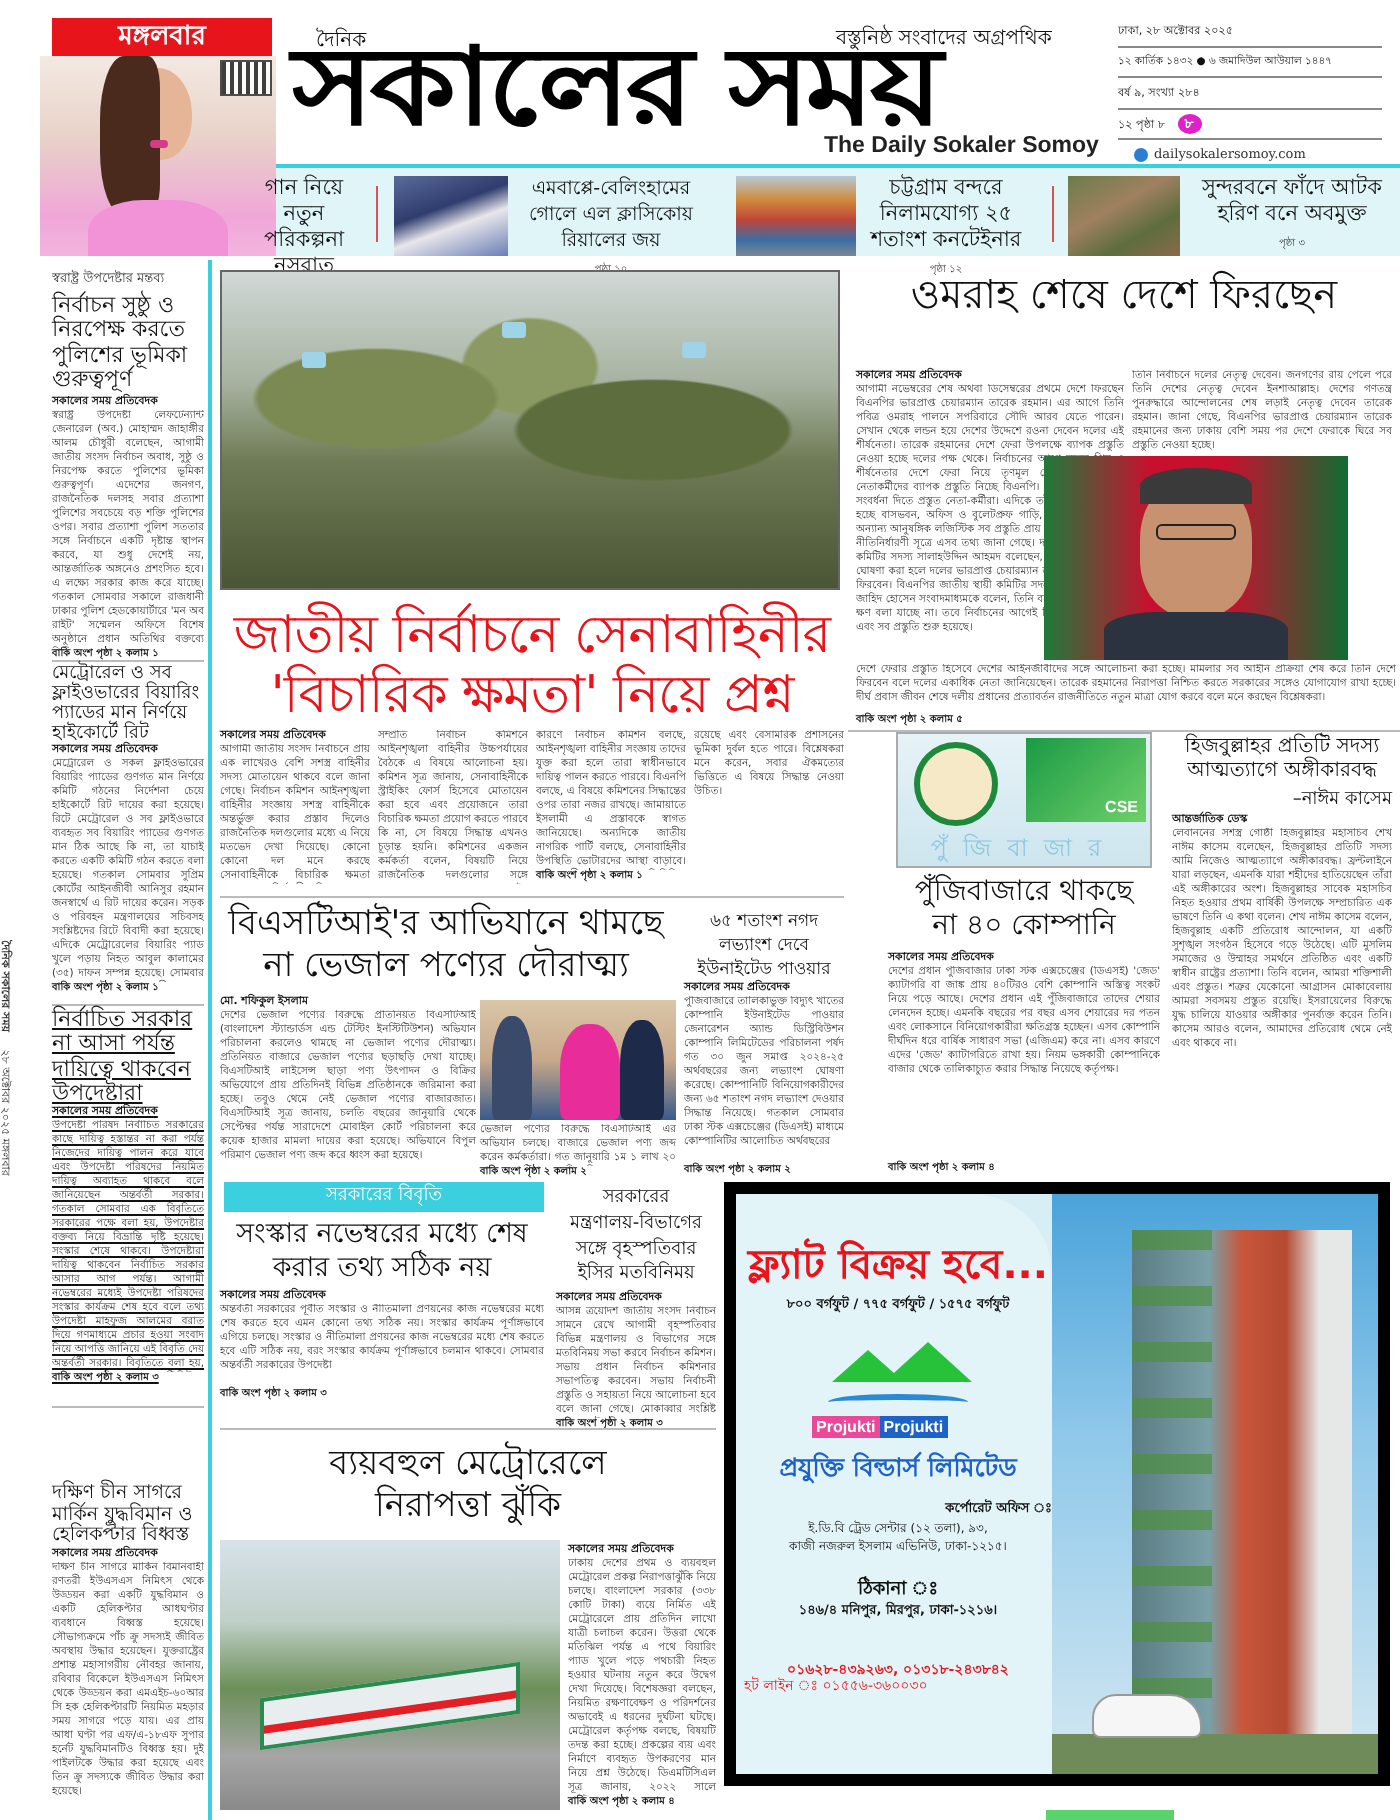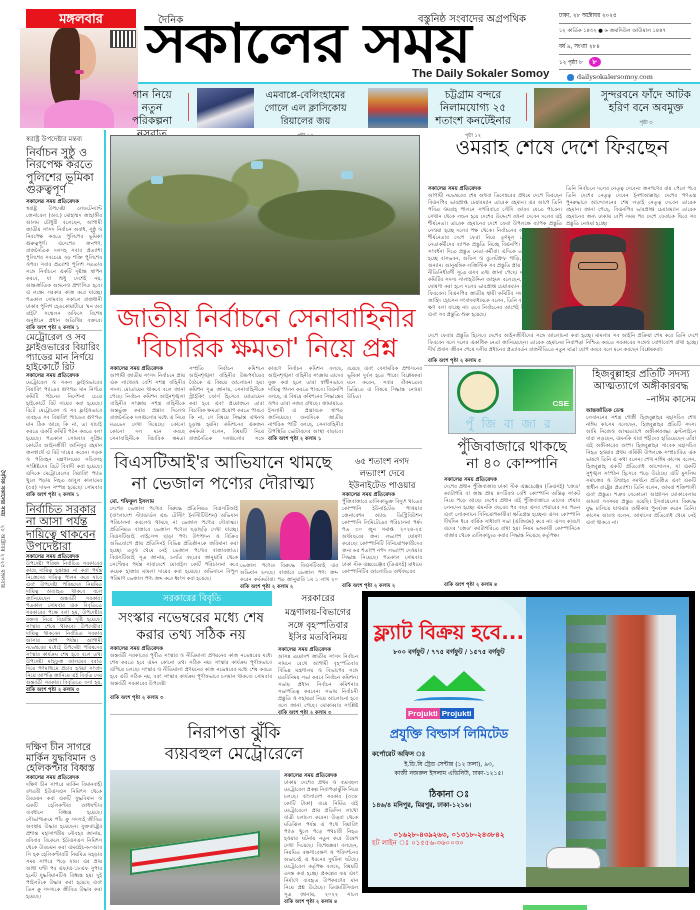--- a/index.html
+++ b/index.html
@@ -242,22 +242,22 @@
 <div class="abs" style="left:278px;top:591px;width:80px;">
   <div style="font-size:9px;text-align:center;">সরকারের</div>
   <div class="hl" style="font-size:9px;text-align:center;line-height:12.5px;">মন্ত্রণালয়-বিভাগের সঙ্গে বৃহস্পতিবার ইসির মতবিনিময়</div>
   <div class="byline" style="margin-top:2px;">সকালের সময় প্রতিবেদক</div>
   <div class="body-text" style="height:56px;">আসন্ন ত্রয়োদশ জাতীয় সংসদ নির্বাচন সামনে রেখে আগামী বৃহস্পতিবার বিভিন্ন মন্ত্রণালয় ও বিভাগের সঙ্গে মতবিনিময় সভা করবে নির্বাচন কমিশন। সভায় প্রধান নির্বাচন কমিশনার সভাপতিত্ব করবেন। সভায় নির্বাচনী প্রস্তুতি ও সহায়তা নিয়ে আলোচনা হবে বলে জানা গেছে। মোকাব্বার সংশ্লিষ্ট সকলকে উপস্থিত থাকতে বলা হয়েছে। নির্বাচন কমিশনের সচিব জানান, সময়মত এ সভা অনুষ্ঠিত হবে।</div>
   <div class="cont">বাকি অংশ পৃষ্ঠা ২ কলাম ৩</div>
 </div>
 
 <div class="hline" style="left:110px;top:714px;width:248px;"></div>
 <div class="abs" style="left:110px;top:722px;width:248px;text-align:center;font-size:17px;line-height:21px;color:#111;">
+  <div>ব্যয়বহুল মেট্রোরেলে</div>
   <div>নিরাপত্তা ঝুঁকি</div>
-  <div>ব্যয়বহুল মেট্রোরেলে</div>
 </div>
 <div class="photo" style="left:110px;top:770px;width:170px;height:135px;background:linear-gradient(180deg,#d7e2ea 0%,#c0d0c8 30%,#6b8f58 55%,#a5a5a5 80%,#8a8a8a 100%);">
   <div style="position:absolute;left:20px;top:70px;width:130px;height:26px;background:#e8eef0;border:2px solid #2a8a50;transform:skewY(-8deg);"></div>
   <div style="position:absolute;left:22px;top:84px;width:126px;height:4px;background:#e31e24;transform:skewY(-8deg);"></div>
 </div>
 <div class="abs" style="left:284px;top:772px;width:74px;">
   <div class="byline">সকালের সময় প্রতিবেদক</div>
   <div class="body-text" style="height:119px;">ঢাকায় দেশের প্রথম ও ব্যয়বহুল মেট্রোরেল প্রকল্প নিরাপত্তাঝুঁকি নিয়ে চলছে। বাংলাদেশ সরকার (৩৩৮ কোটি টাকা) ব্যয়ে নির্মিত এই মেট্রোরেলে প্রায় প্রতিদিন লাখো যাত্রী চলাচল করেন। উত্তরা থেকে মতিঝিল পর্যন্ত এ পথে বিয়ারিং প্যাড খুলে পড়ে পথচারী নিহত হওয়ার ঘটনায় নতুন করে উদ্বেগ দেখা দিয়েছে। বিশেষজ্ঞরা বলছেন, নিয়মিত রক্ষণাবেক্ষণ ও পরিদর্শনের অভাবেই এ ধরনের দুর্ঘটনা ঘটছে। মেট্রোরেল কর্তৃপক্ষ বলছে, বিষয়টি তদন্ত করা হচ্ছে। প্রকল্পের ব্যয় এবং নির্মাণে ব্যবহৃত উপকরণের মান নিয়ে প্রশ্ন উঠেছে। ডিএমটিসিএল সূত্র জানায়, ২০২২ সালে মেট্রোরেল চালু হওয়ার পর থেকে যাত্রী সংখ্যা ক্রমাগত বাড়ছে এবং বর্তমানে দৈনিক তিন লাখের বেশি যাত্রী চলাচল করেন।</div>
   <div class="cont">বাকি অংশ পৃষ্ঠা ২ কলাম ৪</div>
 </div>
@@ -275,21 +275,21 @@
   <div style="position:absolute;left:40px;top:72px;width:80px;height:40px;">
     <div style="position:absolute;left:8px;top:6px;width:0;height:0;border-left:18px solid transparent;border-right:18px solid transparent;border-bottom:16px solid #25c23a;"></div>
     <div style="position:absolute;left:34px;top:2px;width:0;height:0;border-left:22px solid transparent;border-right:22px solid transparent;border-bottom:20px solid #25c23a;"></div>
     <div style="position:absolute;left:6px;top:28px;width:70px;height:8px;border-radius:50%;border-top:3px solid #2a8ad4;"></div>
   </div>
   <div style="position:absolute;left:38px;top:111px;display:flex;font-family:'Liberation Sans',sans-serif;font-size:8px;font-weight:bold;">
     <span style="background:#ec4899;color:#fff;padding:1px 2px;text-align:right;">Projukti</span>
     <span style="background:#1e62c8;color:#fff;padding:1px 2px;">Projukti</span>
   </div>
   <div style="position:absolute;left:4px;top:128px;width:154px;text-align:center;color:#1e62c8;font-size:12.5px;font-weight:bold;white-space:nowrap;">প্রযুক্তি বিল্ডার্স লিমিটেড</div>
-  <div style="position:absolute;left:4px;top:152px;width:154px;text-align:left;font-size:6.5px;font-weight:bold;">কর্পোরেট অফিস ঃ</div>
+  <div style="position:absolute;left:4px;top:152px;width:154px;text-align:right;font-size:6.5px;font-weight:bold;">কর্পোরেট অফিস ঃ</div>
   <div style="position:absolute;left:4px;top:162px;width:154px;text-align:center;font-size:6px;">ই.ডি.বি ট্রেড সেন্টার (১২ তলা), ৯৩,</div>
   <div style="position:absolute;left:4px;top:171px;width:154px;text-align:center;font-size:6px;">কাজী নজরুল ইসলাম এভিনিউ, ঢাকা-১২১৫।</div>
   <div style="position:absolute;left:4px;top:190px;width:154px;text-align:center;font-size:9px;font-weight:bold;">ঠিকানা ঃ</div>
-  <div style="position:absolute;left:4px;top:203px;width:154px;text-align:left;font-size:6.5px;font-weight:bold;">১৪৬/৪ মনিপুর, মিরপুর, ঢাকা-১২১৬।</div>
+  <div style="position:absolute;left:4px;top:203px;width:154px;text-align:center;font-size:6.5px;font-weight:bold;">১৪৬/৪ মনিপুর, মিরপুর, ঢাকা-১২১৬।</div>
   <div style="position:absolute;left:4px;top:240px;width:154px;text-align:left;font-size:7px;font-weight:normal;color:#e8141b;">হট লাইন ঃ ০১৫৫৬-৩৬০০৩০</div>
   <div style="position:absolute;left:4px;top:232px;width:154px;text-align:center;font-size:7px;font-weight:bold;color:#e8141b;">০১৬২৮-৪৩৯২৬৩, ০১৩১৮-২৪৩৮৪২</div>
 </div>
 <div class="abs" style="left:523px;top:905px;width:64px;height:5px;background:#5ad46a;"></div>
 
 </body></html>

